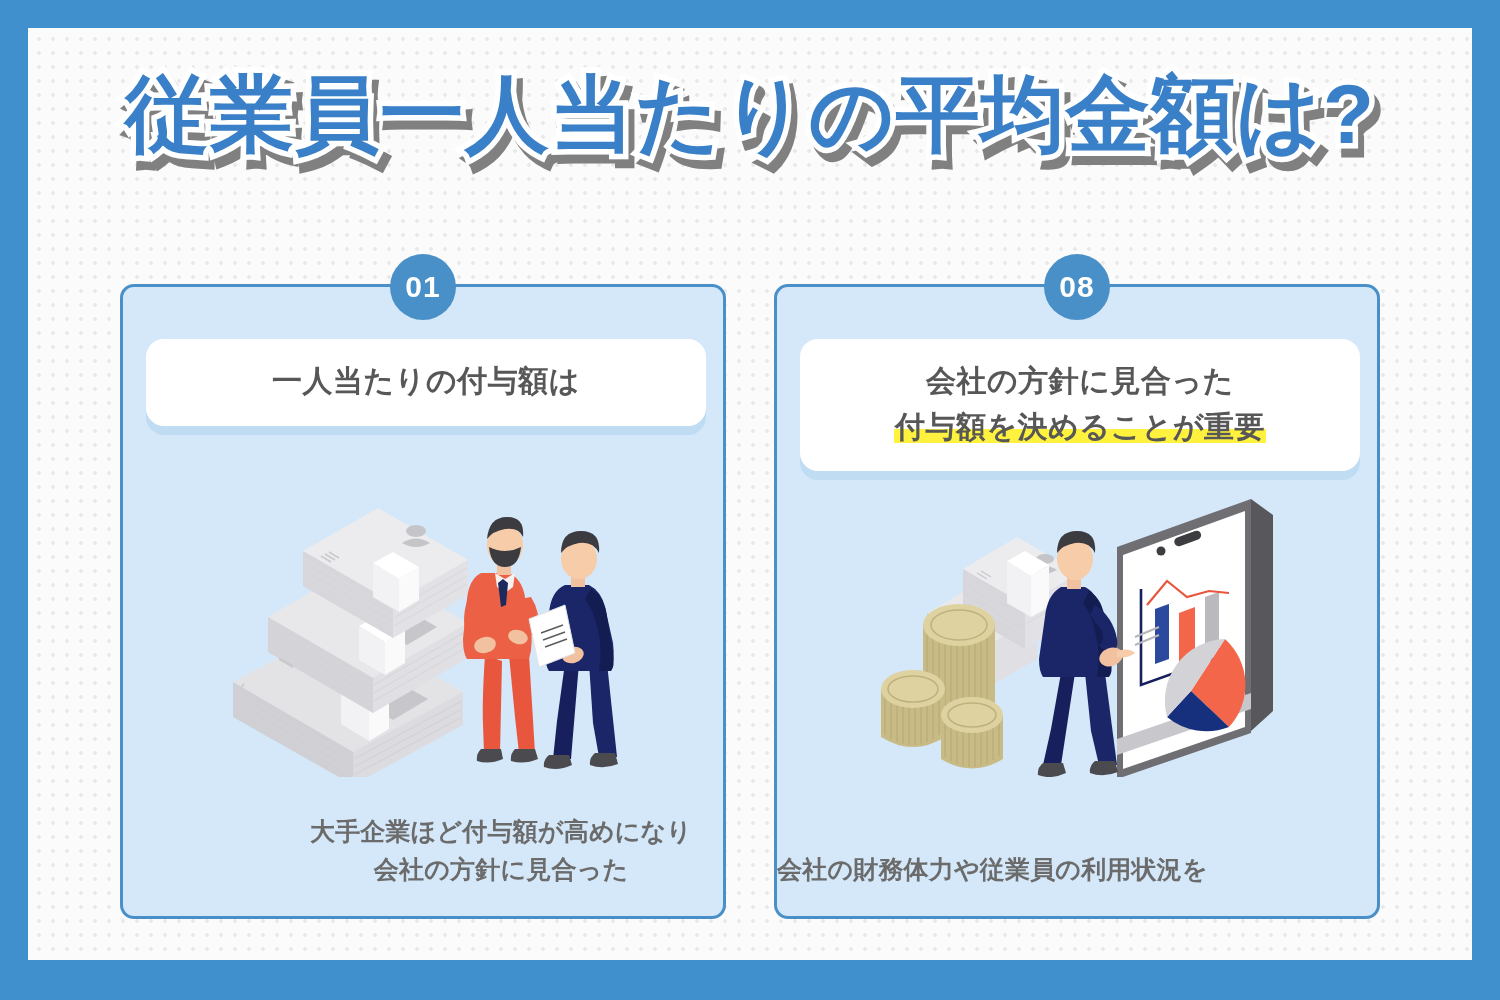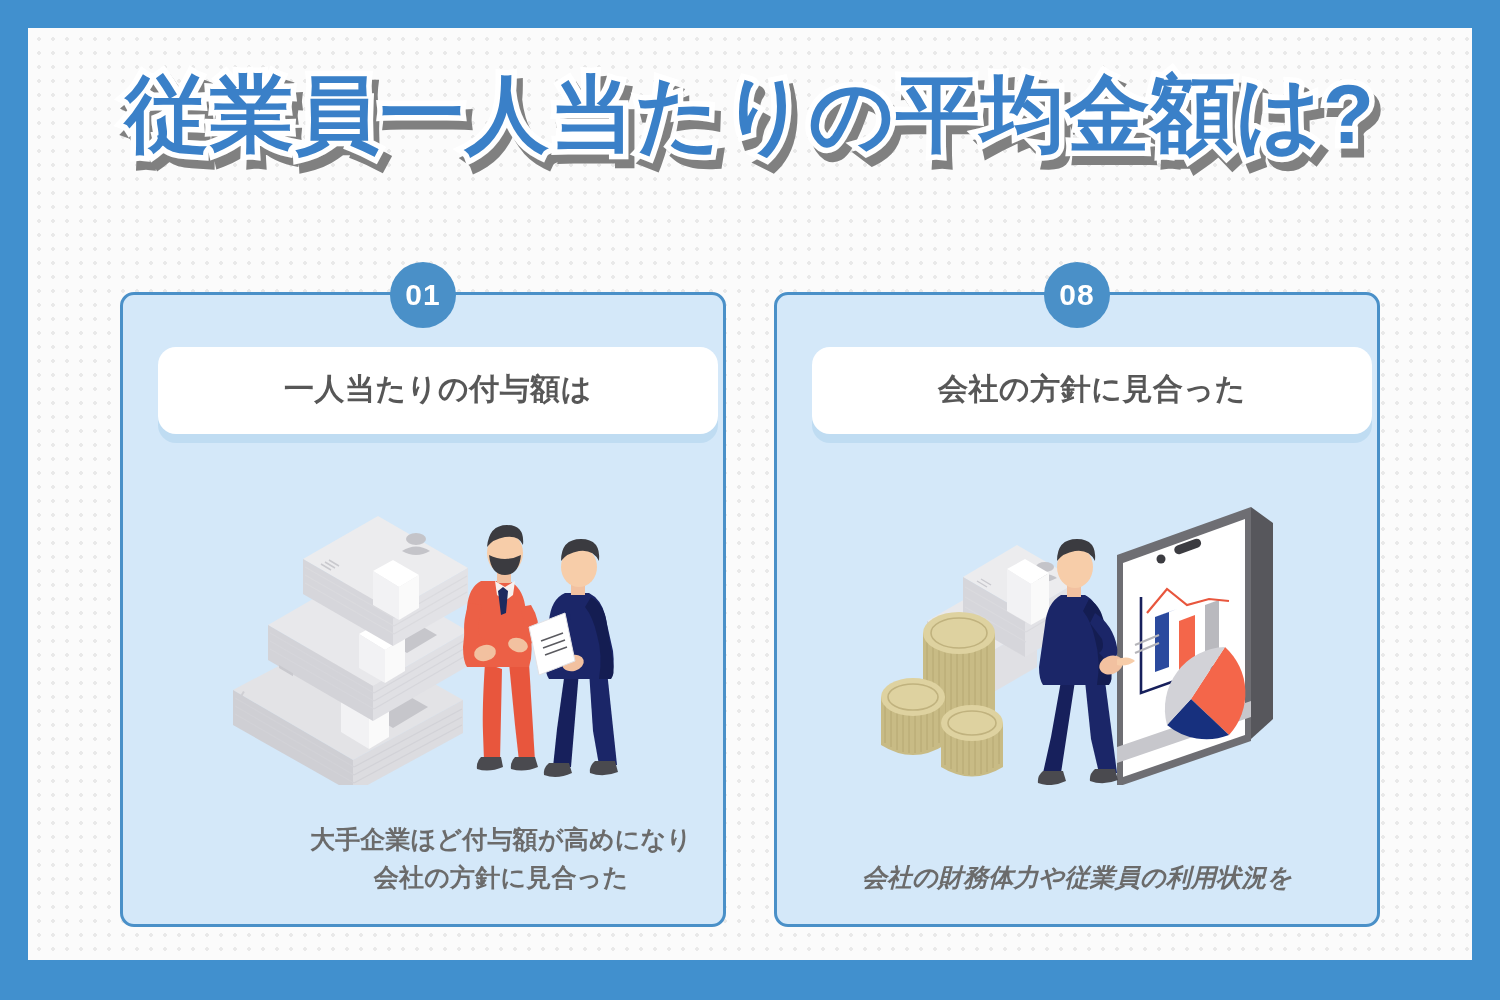--- a/index.html
+++ b/index.html
@@ -76,21 +76,21 @@
   }
   .title .fill {
     position: relative;
     color: #3a80c8;
     z-index: 3;
   }
 
   
   .panels {
     position: absolute;
-    top: 264px;
+    top: 256px;
     left: 92px;
     width: 1260px;
     display: flex;
     gap: 48px;
   }
   .panel {
     position: relative;
     width: 606px;
     height: 635px;
     background: #d4e8f9;
@@ -122,21 +122,20 @@
     position: absolute;
     top: 52px;
     left: 23px;
     width: 560px;
     box-sizing: border-box;
     background: #ffffff;
     border-radius: 18px;
     padding: 19px 12px 22px 12px;
     box-shadow: 0 9px 0 0 #bfdcf2;
     text-align: center;
-    margin-left: 12px;
   }
   .headline {
     color: #575757;
     font-size: 30px;
     font-weight: 700;
     line-height: 1.52;
     letter-spacing: 0.5px;
   }
   .hl {
     background: linear-gradient(to top, #fff23f 42%, rgba(255,242,63,0) 42%);
@@ -162,21 +161,21 @@
     bottom: 28px;
     left: 0;
     width: 100%;
     color: #6b6b6b;
     font-size: 25px;
     font-weight: 700;
     line-height: 1.52;
     letter-spacing: 0.2px;
   }
   .caption.left  { text-align: center;  padding-left: 78px; }
-  .caption.center{ text-align: center; font-style: italic; }
+  .caption.center{ text-align: left; }
 </style>
 </head>
 <body>
 
 <div class="poster">
   <div class="canvas">
 
     <div class="title-wrap">
       <div class="title">
         <span class="layer shadow">従業員一人当たりの平均金額は?</span>
@@ -330,20 +329,21 @@
           <div>会社の方針に見合った</div>
         </div>
       </div>
 
       <div class="panel">
         <div class="badge">08</div>
 
         <div class="headcard">
           <div class="headline">
             <div>会社の方針に見合った</div>
+            <div><span class="hl">付与額を決めることが重要</span></div>
           </div>
         </div>
 
         <div class="illus">
           <svg width="420" height="300" viewBox="0 0 420 300">
 
             <g>
               <polygon points="60,136 112,106 170,140 118,170" fill="#e9e9ec"></polygon>
               <polygon points="60,136 60,178 118,212 118,170" fill="#d4d4d9"></polygon>
               <polygon points="118,170 118,212 170,182 170,140" fill="#e0e0e4"></polygon>

